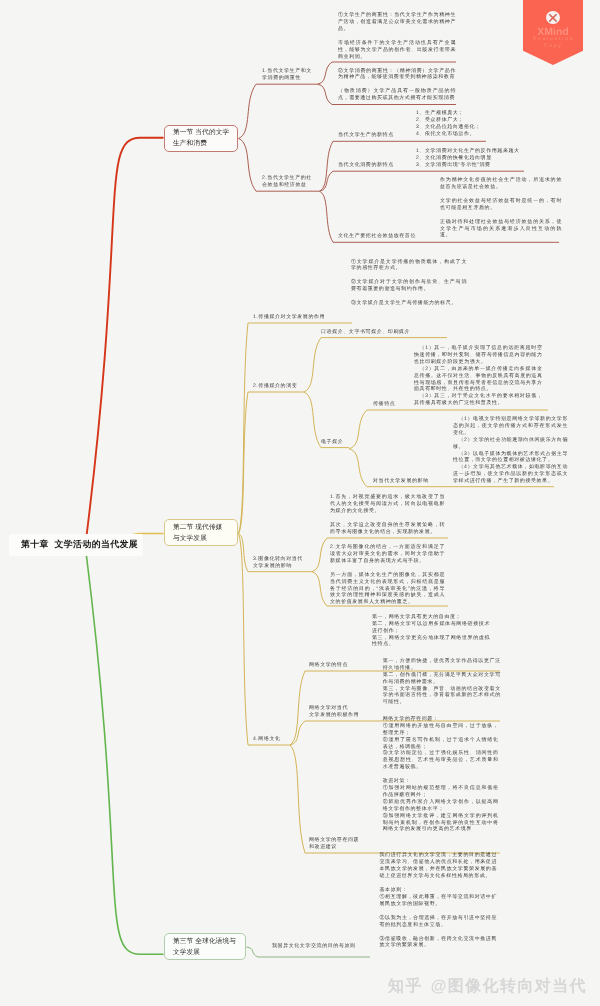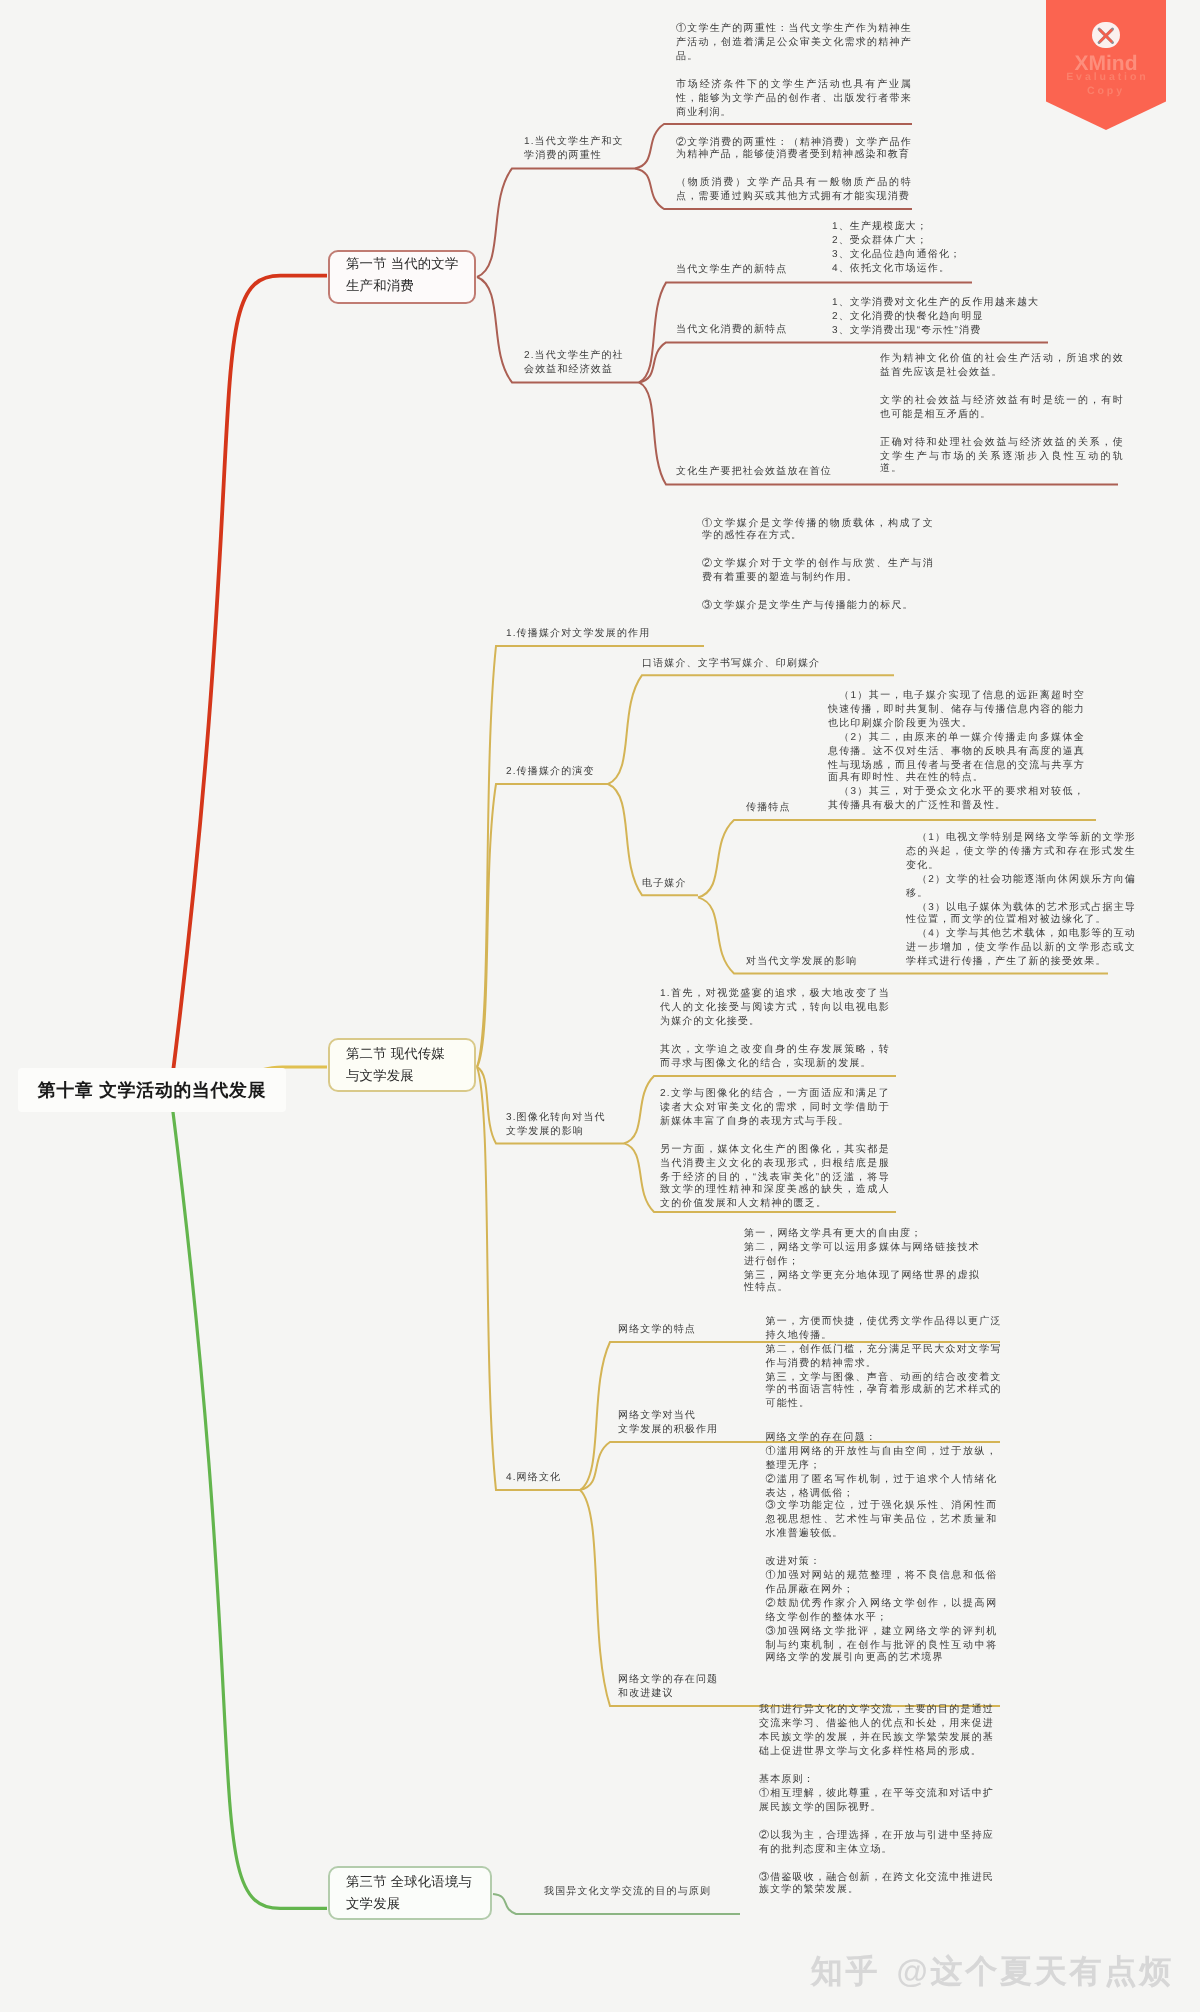--- a/index.html
+++ b/index.html
@@ -18,21 +18,21 @@
     position:absolute;box-sizing:border-box;
     background:#fdfdfb;border:0.8px solid #c9523f;border-radius:5px;
     display:flex;align-items:center;
     padding:0 8px;
     font-size:6.7px;line-height:11px;color:#2b2b2b;
     letter-spacing:0.1px;white-space:pre;
   }
   .box.root{
     border:none;background:#fcfcfa;border-radius:2px;
     font-size:8.9px;font-weight:bold;color:#1a1a1a;letter-spacing:.4px;
-    padding:0 12px;white-space:nowrap;justify-content:center;
+    padding:0 12px;white-space:nowrap;font-family:Liberation Mono, monospace;
   }
   .box.sec1{border-color:#c07b72;background:#fdfafa;}
   .box.sec2{border-color:#d9c989;background:#fdfdf6;}
   .box.sec3{border-color:#b3ccac;background:#fbfdfa;}
 
   .box.root{left:9px;top:534px;width:134px;height:22px;}
   .box.sec1{left:164px;top:124.5px;width:74px;height:27px;}
   .box.sec2{left:164px;top:519px;width:74px;height:27px;}
   .box.sec3{left:164px;top:933px;width:82px;height:27px;}
 
@@ -262,16 +262,16 @@
         <path d="M3.6,3.6 L10.4,10.4 M10.4,3.6 L3.6,10.4" stroke="#8c9197" stroke-width="1.5" stroke-linecap="round"></path>
         <path d="M4.2,4.2 L9.8,9.8 M9.8,4.2 L4.2,9.8" stroke="#f2604d" stroke-width="1.3" stroke-linecap="round"></path>
       </svg>
     </div>
     <div class="t">XMind</div>
     <div class="s">Evaluation Copy</div>
   </div>
 
   <div id="watermark">
     <span>知乎</span>
-    <span>@这个夏天有点烦</span>
+    <span>@图像化转向对当代</span>
   </div>
 
 </div>
 
 </body></html>

